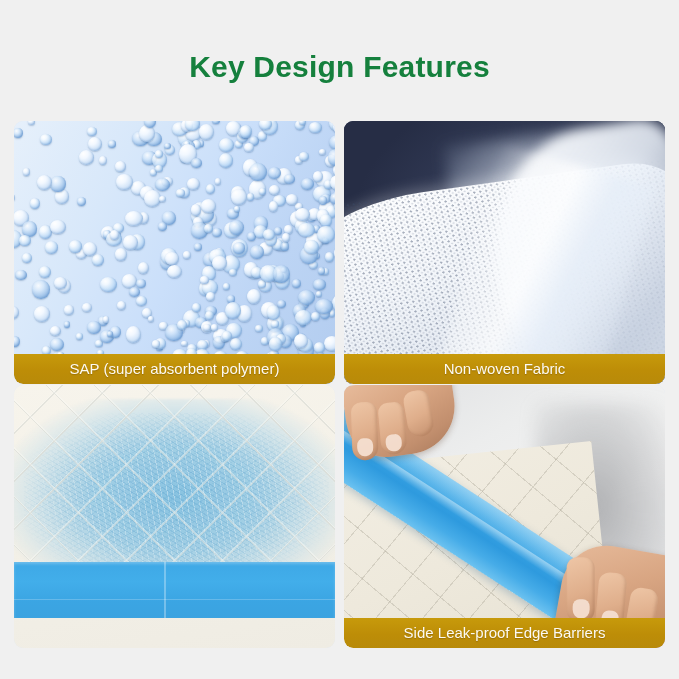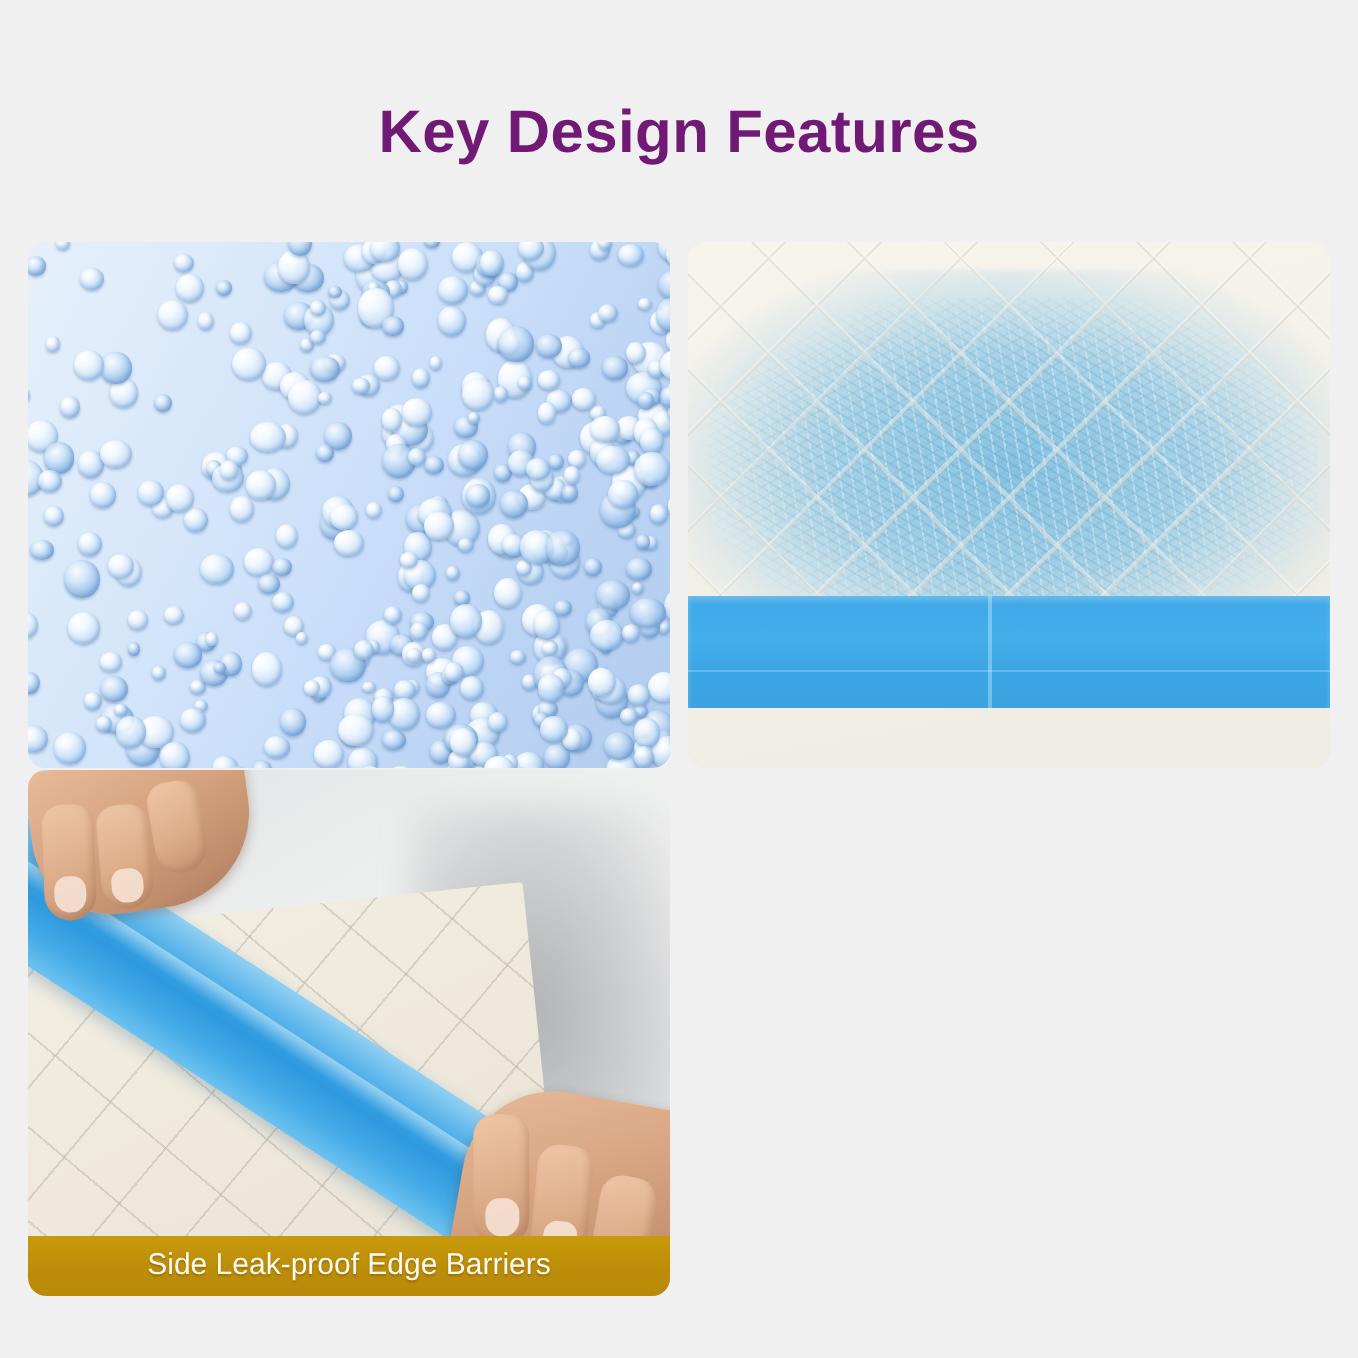--- a/index.html
+++ b/index.html
@@ -20,21 +20,21 @@
     background: #f0f0f0;
   }
   .page-title {
     position: absolute;
     top: 50px;
     left: 0;
     width: 679px;
     text-align: center;
     font-size: 30px;
     font-weight: bold;
-    color: #701a75;
+    color: #15803d;
     letter-spacing: 0.2px;
   }
   .grid {
     position: absolute;
     top: 121px;
     left: 14px;
     width: 651px;
     height: 528px;
     display: grid;
     grid-template-columns: 321px 321px;
@@ -700,22 +700,35 @@
             <div class="bead" style="left: 245px; top: -3.5px; width: 13px; height: 12.3px;"></div>
             <div class="bead dim" style="left: 303.6px; top: 145.8px; width: 7.7px; height: 8px;"></div>
             <div class="bead dim" style="left: 235.1px; top: 42.1px; width: 17.8px; height: 18.4px;"></div>
             <div class="bead bright" style="left: 211.4px; top: 242.8px; width: 12.9px; height: 13.8px;"></div>
             <div class="bead dim" style="left: 287.8px; top: 245px; width: 15.1px; height: 14.2px;"></div>
             <div class="bead dim" style="left: 277.8px; top: 158.4px; width: 9.5px; height: 9.1px;"></div>
             <div class="bead dim" style="left: 93px; top: 210.4px; width: 6.4px; height: 6.1px;"></div>
             <div class="bead" style="left: 254.5px; top: 215.8px; width: 13.8px; height: 13.9px;"></div>
           </div>
       </div>
+      <div class="caption">SAP (super absorbent polymer)</div>
     </div>
 
+    <div class="card">
+      <div class="photo">
+        <div class="nw-bg"></div>
+        <div class="nw-blur"></div>
+        <div class="nw-sheet">
+          <div class="nw-dots"></div>
+        </div>
+        <div class="nw-curl"></div>
+        <div class="nw-fold"></div>
+      </div>
+      <div class="caption">Non-woven Fabric</div>
+    </div>
 
     <div class="card">
       <div class="photo">
         <div class="pe-bg"></div>
         <div class="pe-blue-stain"></div>
         <div class="pe-stain-tex"></div>
         <div class="pe-quilt"></div>
         <div class="pe-quilt-over"></div>
         <div class="pe-film-strip"></div>
         <div class="pe-film-crease2"></div>

